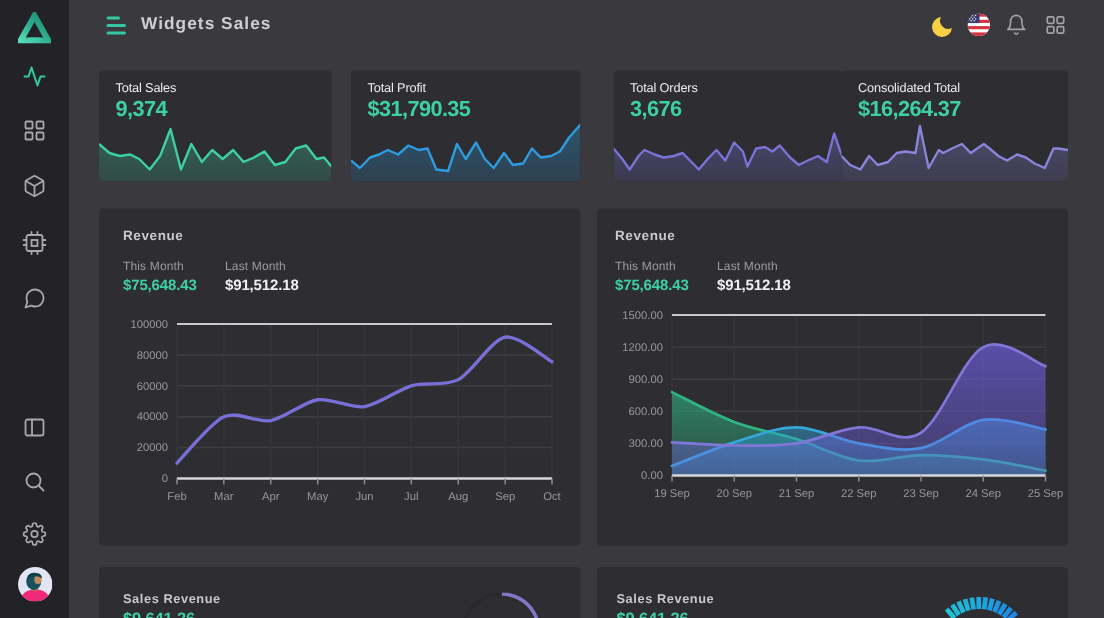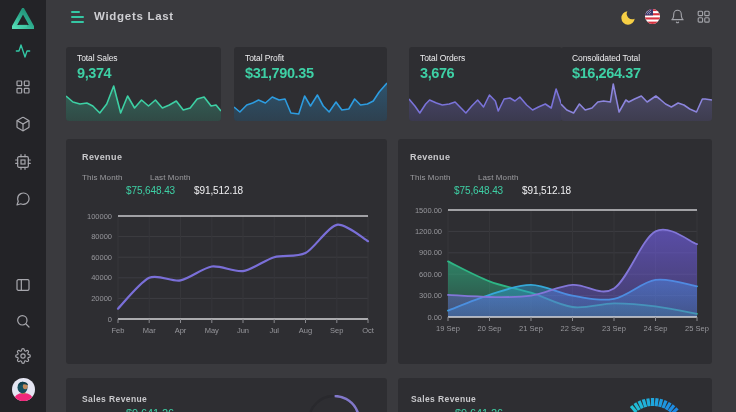--- a/index.html
+++ b/index.html
@@ -14,21 +14,21 @@
   color:#cfcfd3; letter-spacing:0.7px; }
 .hicon { position:absolute; top:9px; }
 .card { position:absolute; background:#2e2e32; border-radius:3px; overflow:hidden; }
 .statcard { top:47px; height:74px; width:155px; }
 .ct { position:absolute; left:11px; top:6px; font-size:8.5px; font-weight:normal; color:#ededef; letter-spacing:-0.1px; }
 .cv { position:absolute; left:11px; top:18px; font-size:14.5px; font-weight:bold; color:#3ed0a5; letter-spacing:-0.4px; }
 .spark { position:absolute; left:0; bottom:0; width:100%; height:41px; display:block; }
 .revcard { top:139px; height:225px; }
 .rt { position:absolute; left:16px; top:13px; font-size:9px; font-weight:bold; color:#c9c9cc; letter-spacing:0.4px; }
 .lab { position:absolute; top:34px; font-size:8px; color:#9b9b9f; letter-spacing:0.1px;text-align:right; }
-.val { position:absolute; top:46px; font-size:10px; font-weight:normal; letter-spacing:-0.1px;margin-left:44px; }
+.val { position:absolute; top:46px; font-size:10px; font-weight:bold; letter-spacing:-0.1px; }
 .teal { color:#3ed0a5; } .white { color:#f0f0f2;text-align:center; }
 .bigchart { position:absolute; left:0; top:0; }
 .ax { font-family:"Liberation Sans",sans-serif; font-size:7.5px; fill:#97979c; }
 .botcard { top:378px; height:120px; }
 </style></head>
 <body>
 <div class="sidebar">
   <div class="sb-icon" style="top:8px;"><svg width="22" height="21" viewBox="0 0 44 42">
 <defs>
           <linearGradient id="lg" x1="0" y1="1" x2="0.9" y2="0">
@@ -96,21 +96,21 @@
 <path d="M12 16 Q14 6 25 8 Q32 9 32 15 Q26 11 20 13 Q14 14 12 16 Z" fill="#123f4c"></path>
 </g>
       </svg></div>
 </div>
 <div class="header">
   <div class="burger">
       <div class="b1"></div>
       <div class="b2"></div>
       <div class="b3"></div>
     </div>
-  <div class="title">Widgets Last</div>
+  <div class="title">Widgets Sales</div>
   <div class="hicon" style="left:575px;"><svg width="16" height="16" viewBox="0 0 24 24">
         <path d="M20.5 14.5A10 10 0 1 1 9.5 3.5 8.2 8.2 0 0 0 20.5 14.5z" fill="#f6cf45"></path>
       </svg></div>
   <div class="hicon" style="left:599px;"><svg width="15" height="15" viewBox="0 0 15 15">
         <defs>
           <clipPath id="fc">
             <circle cx="7.5" cy="7.5" r="7.5"></circle>
           </clipPath>
         </defs>
 <g clip-path="url(#fc)">

